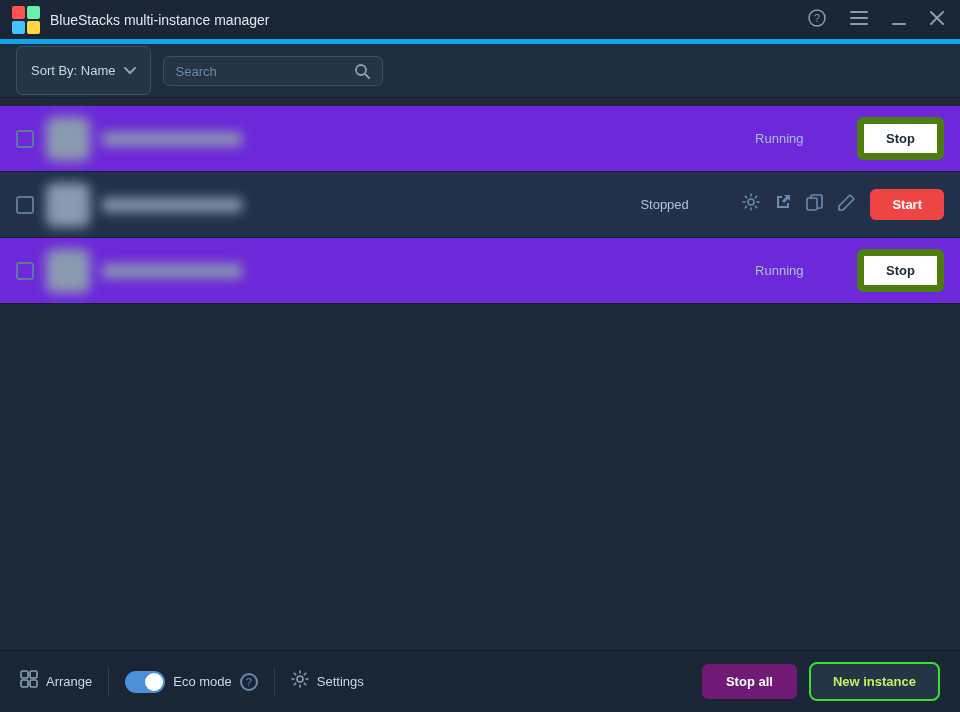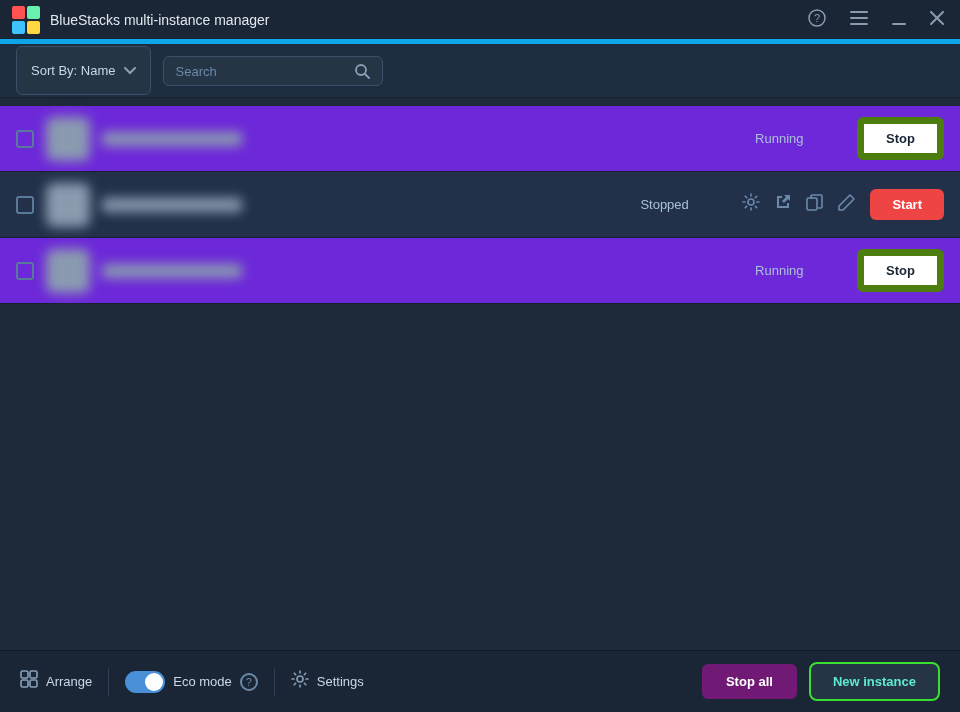--- a/index.html
+++ b/index.html
@@ -272,21 +272,21 @@
       color: white;
       border: none;
       border-radius: 6px;
       padding: 10px 24px;
       font-size: 13px;
       font-weight: 600;
       cursor: pointer;
     }
     .new-instance-btn {
       background: #253545;
-      color: #5eead4;
+      color: #bef264;
       border: 2px solid #3adf30;
       border-radius: 8px;
       padding: 10px 22px;
       font-size: 13px;
       font-weight: 600;
       cursor: pointer;
     }
   </style>
 </head>
 <body>

